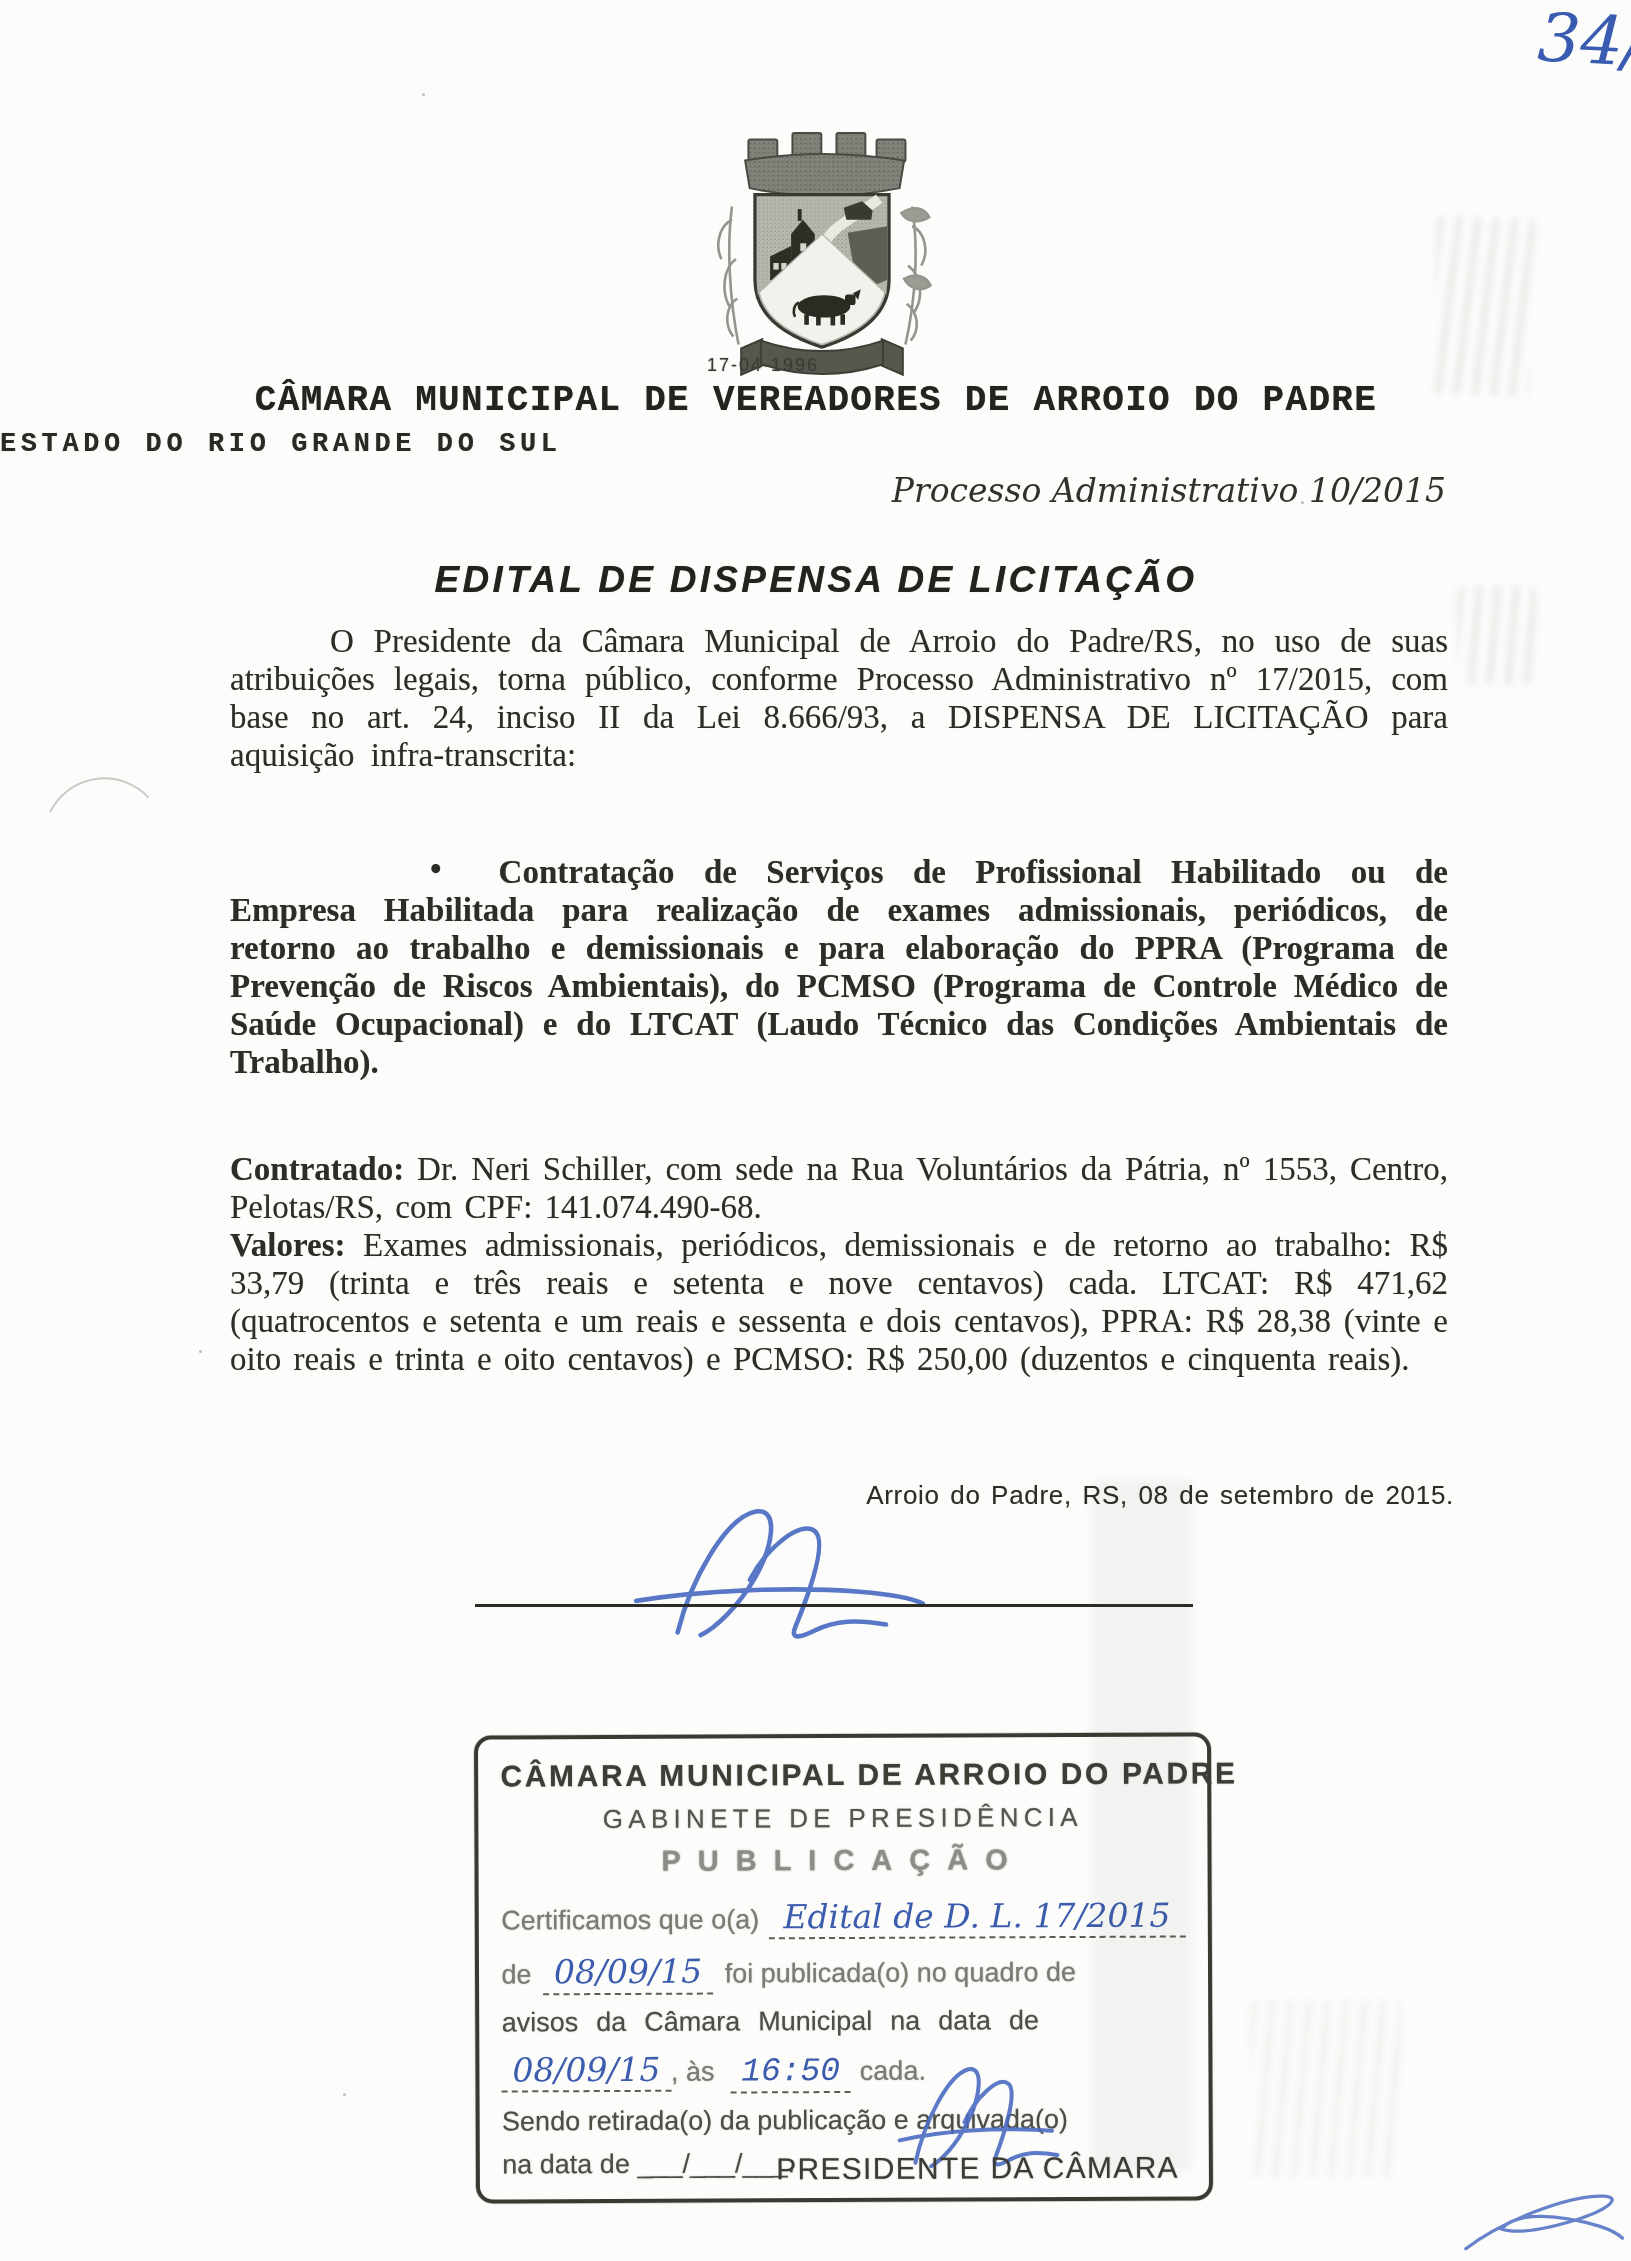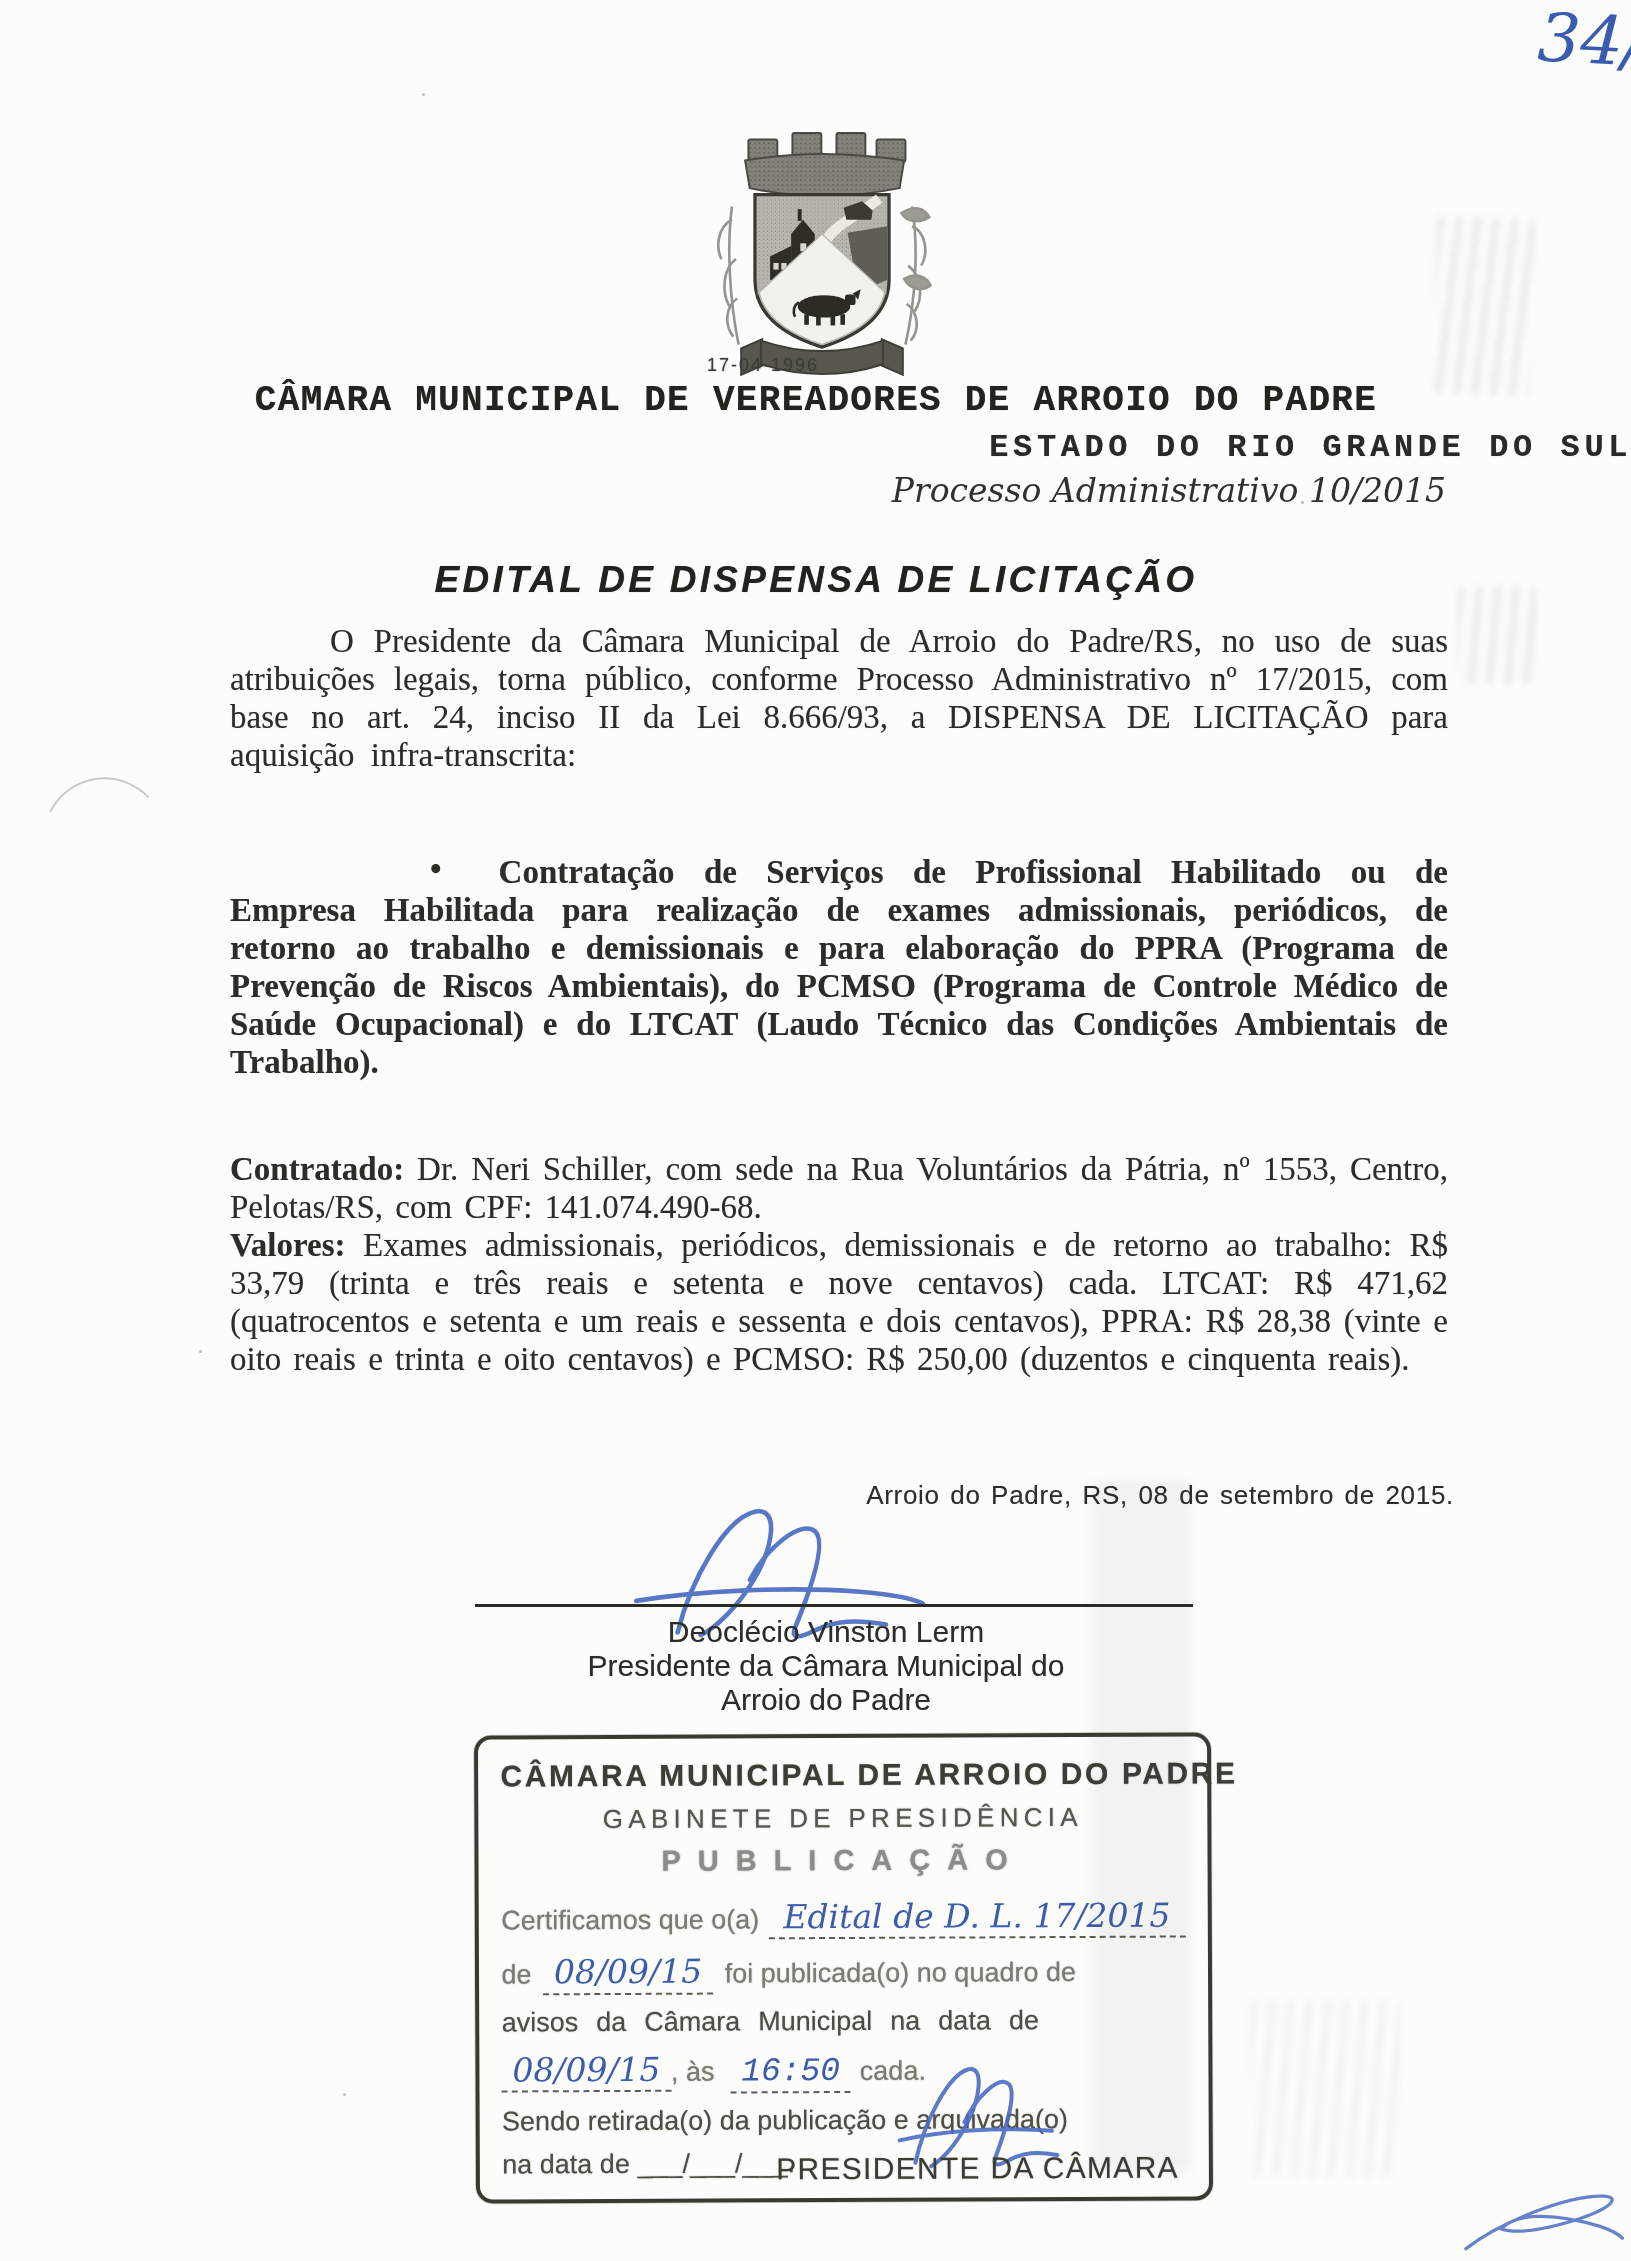--- a/index.html
+++ b/index.html
@@ -3,23 +3,23 @@
 <meta charset="utf-8">
 <style>
   html,body{margin:0;padding:0;background:#e9e9e7;}
   #page{position:relative;width:1632px;height:2261px;background:#fcfcfa;overflow:hidden;
         font-family:"Liberation Sans",sans-serif;color:#2e2e29;}
 
   
   .hdr1{position:absolute;top:380px;left:0;width:100%;text-align:center;
         font-family:"Liberation Mono","DejaVu Sans Mono",monospace;font-weight:bold;
         font-size:36px;letter-spacing:1.3px;color:#24241f;text-shadow:0 0 0.7px rgba(30,30,30,.55);}
-  .hdr2{position:absolute;top:429px;left:0;width:100%;text-align:right;
+  .hdr2{position:absolute;top:429px;left:0;width:100%;text-align:left;
         font-family:"Liberation Mono","DejaVu Sans Mono",monospace;font-weight:bold;
-        font-size:32px;letter-spacing:4.6px;color:#2a2a25;text-shadow:0 0 0.7px rgba(30,30,30,.5);}
+        font-size:27px;letter-spacing:4.6px;color:#2a2a25;text-shadow:0 0 0.7px rgba(30,30,30,.5);}
   .processo{position:absolute;top:471px;right:186px;
         font-family:"DejaVu Serif",serif;font-style:italic;font-size:33px;color:#31312b;}
 
   
   .crest{position:absolute;left:707px;top:124px;width:230px;height:257px;}
   .crest-date{position:absolute;left:707px;top:355px;width:230px;text-align:left;
         font-size:18px;letter-spacing:2px;color:#3c3c36;text-shadow:0 0 1.3px rgba(70,70,70,.6);}
 
   
   .doc-title{position:absolute;top:559px;left:0;width:100%;text-align:center;
@@ -182,25 +182,20 @@
 
   <svg class="sig-svg" width="329" height="138" viewBox="0 0 500 210">
     <g stroke="#4b6cc2" stroke-width="7" fill="none" stroke-linecap="round" opacity=".92">
       <path d="M95,200 C115,120 168,25 214,16 C250,10 240,70 212,118 C186,162 152,194 130,204"></path>
       <path d="M205,120 C230,72 282,28 304,46 C324,64 292,148 274,192 C266,212 282,208 306,196 C336,182 366,180 412,188"></path>
       <path d="M32,152 C130,136 268,130 372,138 C420,142 452,148 468,156"></path>
     </g>
   </svg>
   <div class="sig-rule"></div>
 
-  <div class="sig-block">
-    <div>Deoclécio Vinston Lerm</div>
-    <div>Presidente da Câmara Municipal do</div>
-    <div>Arroio do Padre</div>
-  </div>
 
   <div class="stamp">
     <div class="st-l1">CÂMARA MUNICIPAL DE ARROIO DO PADRE</div>
     <div class="st-l2">GABINETE DE PRESIDÊNCIA</div>
     <div class="st-l3">PUBLICAÇÃO</div>
 
     <div class="st-row" style="margin-top:20px;">
       <span class="st-gray">Certificamos que o(a)</span>
       <span class="hw hw-lg hw-ul hw-flex" style="margin-left:9.2px;">Edital de D. L. 17/2015</span>
     </div>

